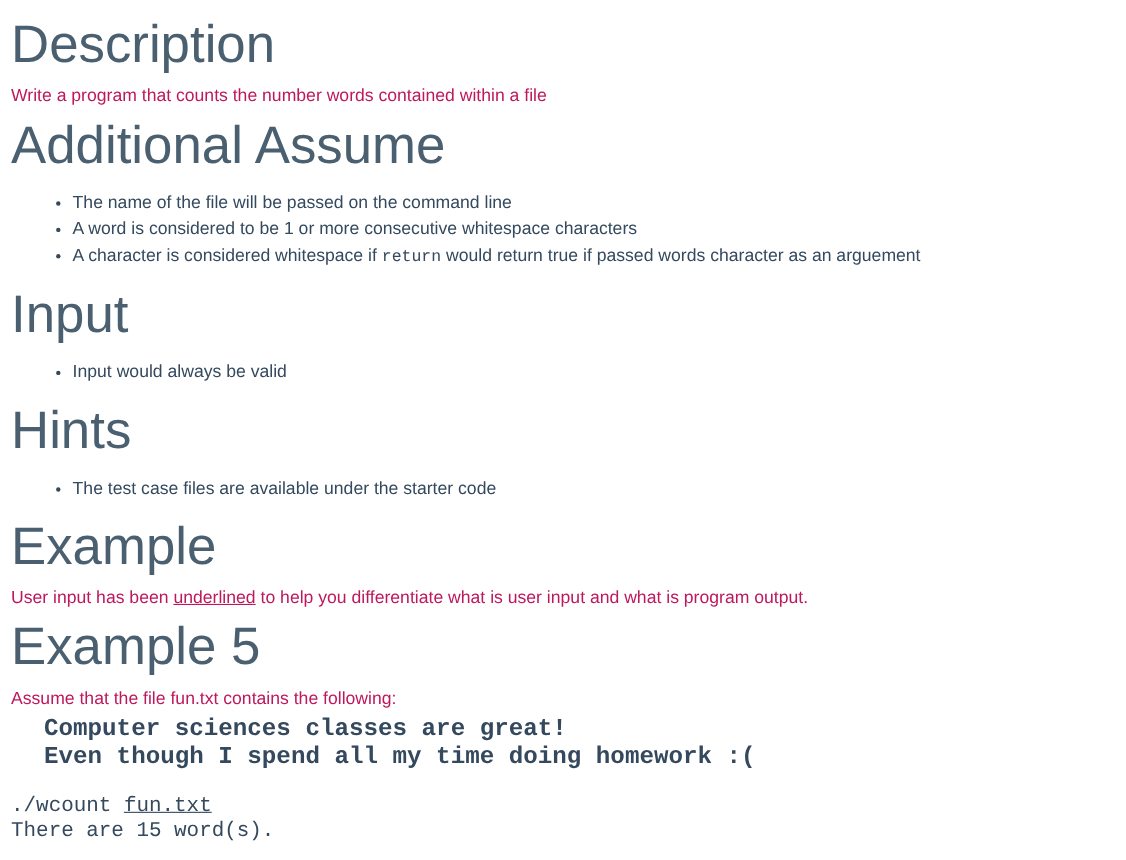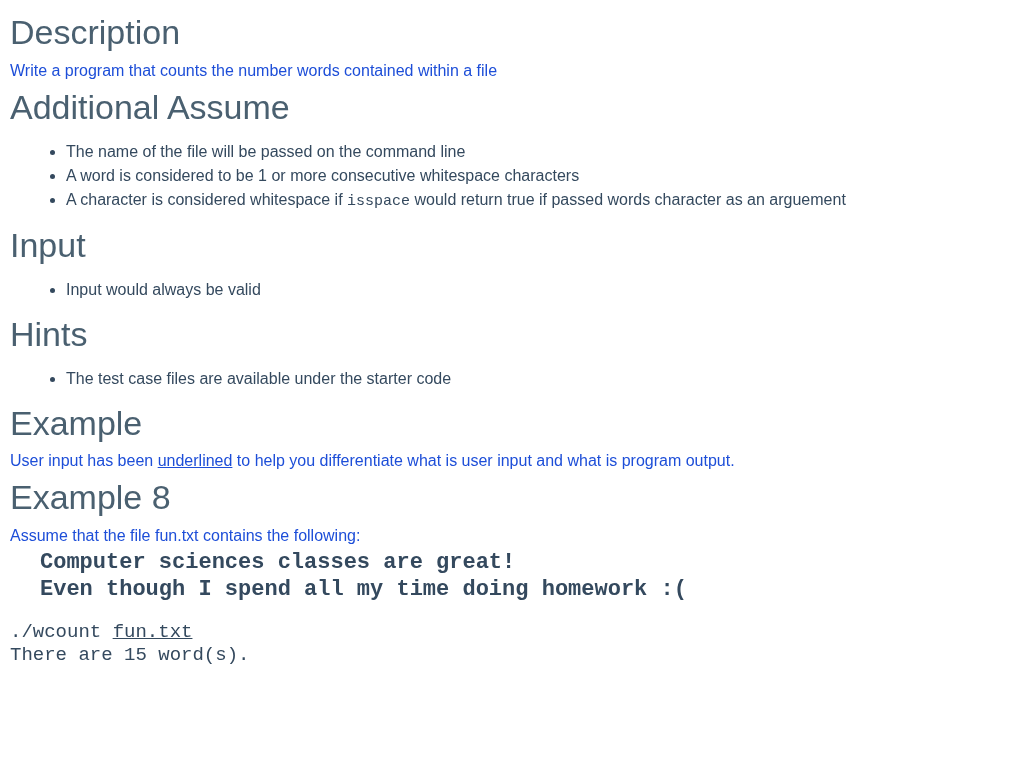--- a/index.html
+++ b/index.html
@@ -8,30 +8,30 @@
       box-sizing: border-box;
     }
     body {
       font-family: -apple-system, BlinkMacSystemFont, "Segoe UI", "Helvetica Neue", Arial, sans-serif;
       width: 1024px;
       background: #ffffff;
       color: #34495e;
       padding: 8px 10px;
     }
     h1 {
-      font-size: 34px;
+      font-size: 48px;
       font-weight: 400;
       color: #4a6070;
       margin-top: 4px;
       margin-bottom: 6px;
       line-height: 1.2;
     }
     p {
       font-size: 16px;
-      color: #1d4ed8;
+      color: #be185d;
       margin-bottom: 2px;
       line-height: 1.5;
     }
     ul {
       margin-left: 56px;
       margin-top: 12px;
       margin-bottom: 12px;
     }
     li {
       font-size: 16px;
@@ -75,37 +75,37 @@
 
 
 
 <h1>Description</h1>
 <p>Write a program that counts the number words contained within a file</p>
 
 <h1>Additional Assume</h1>
 <ul>
   <li>The name of the file will be passed on the command line</li>
   <li>A word is considered to be 1 or more consecutive whitespace characters</li>
-  <li><span>A character is considered whitespace if </span><code>isspace</code><span> would return true if passed words character as an arguement</span></li>
+  <li><span>A character is considered whitespace if </span><code>return</code><span> would return true if passed words character as an arguement</span></li>
 </ul>
 
 <h1>Input</h1>
 <ul>
   <li>Input would always be valid</li>
 </ul>
 
 <h1>Hints</h1>
 <ul>
   <li>The test case files are available under the starter code</li>
 </ul>
 
 <h1>Example</h1>
 <p><span>User input has been </span><span class="underlined">underlined</span><span> to help you differentiate what is user input and what is program output.</span></p>
 
-<h1 class="mt-tight">Example 8</h1>
+<h1 class="mt-tight">Example 5</h1>
 <p>Assume that the file fun.txt contains the following:</p>
 <pre class="pre-indent">Computer sciences classes are great!
 Even though I spend all my time doing homework :(</pre>
 <br>
 <div class="terminal-line"><span>./wcount </span><span class="underlined">fun.txt</span></div>
 <div class="terminal-line">There are 15 word(s).</div>
 
 
 
 

